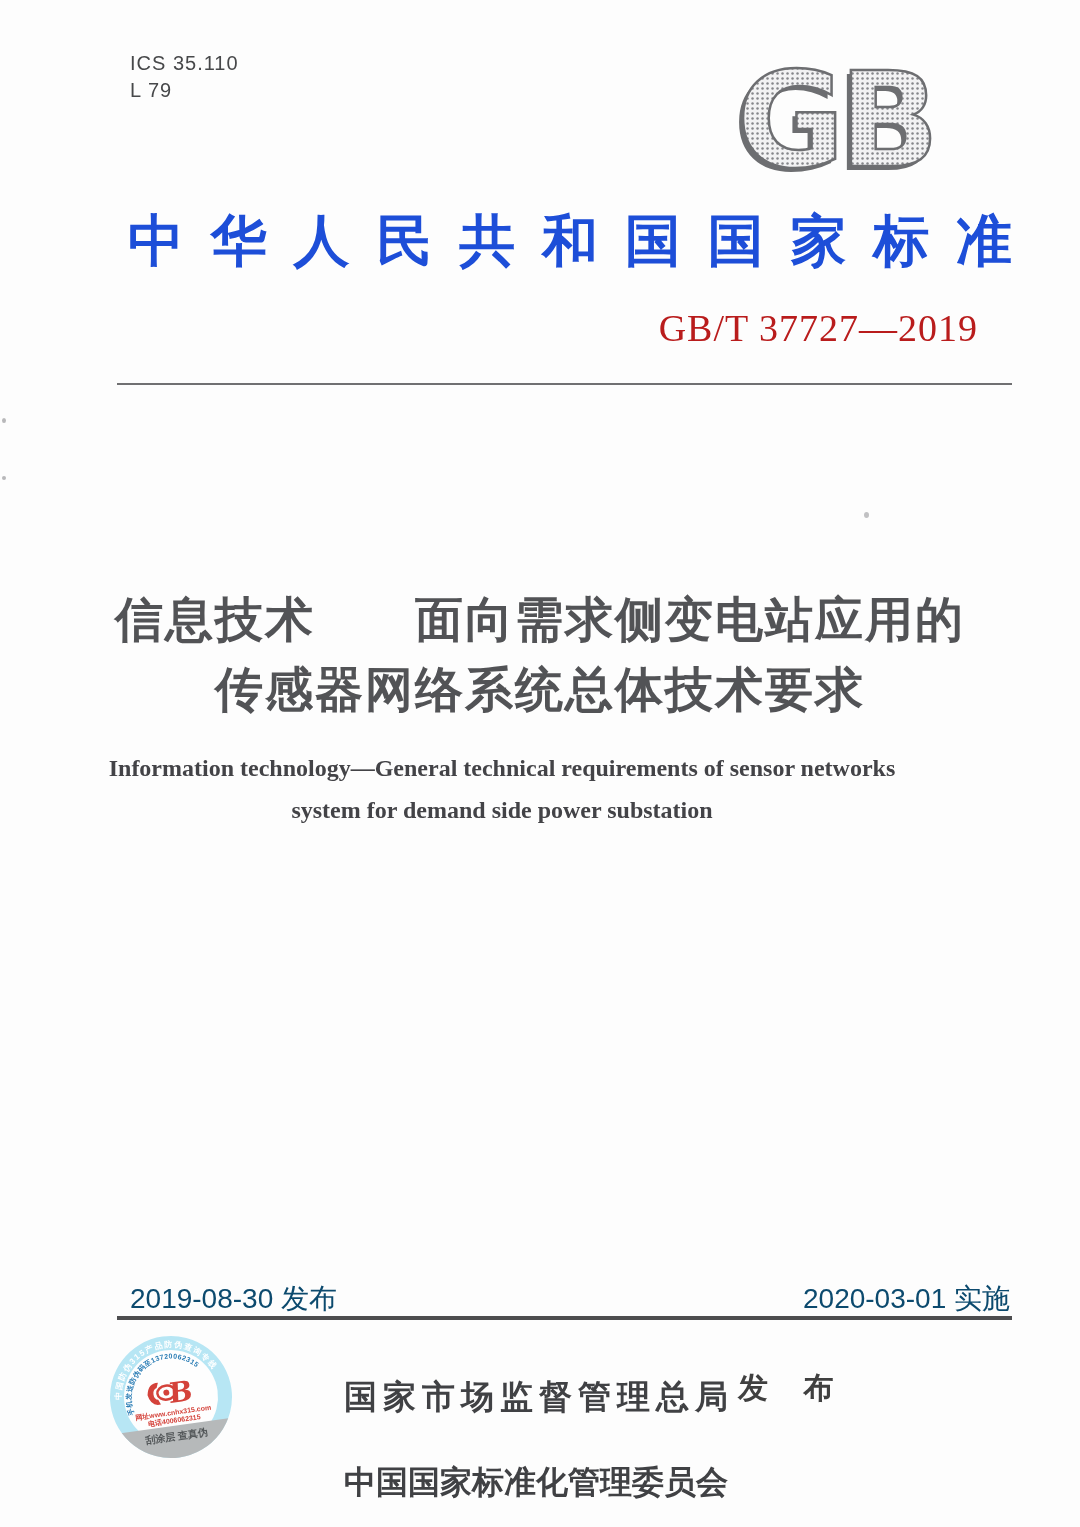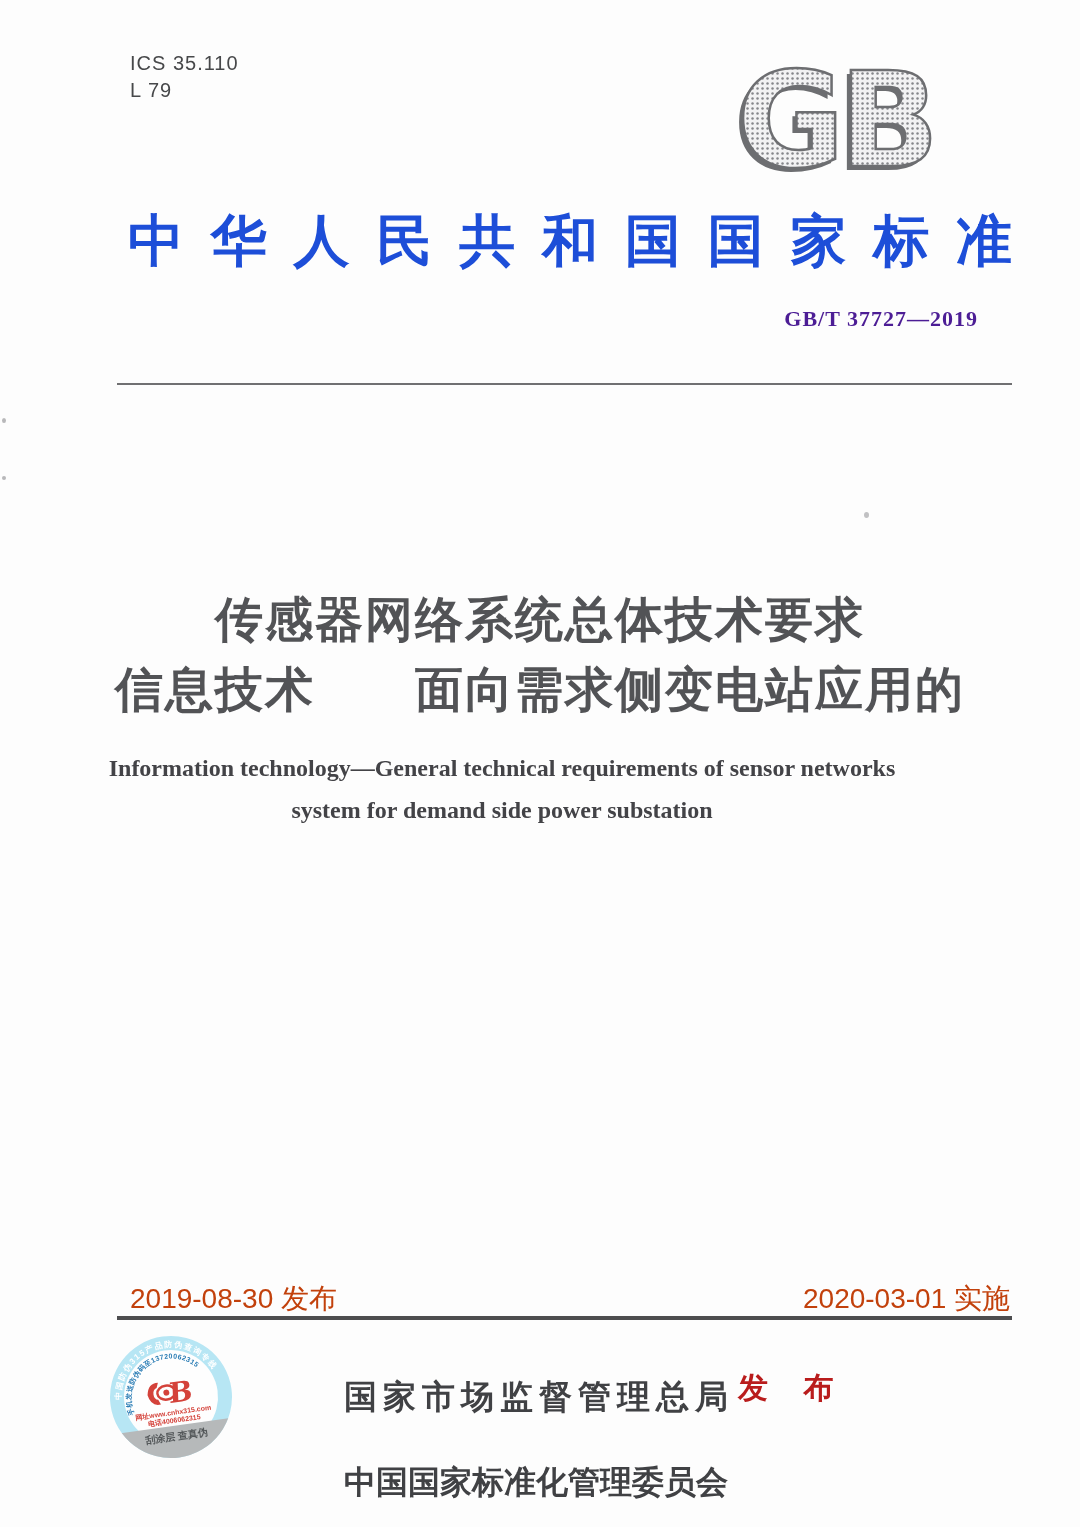--- a/index.html
+++ b/index.html
@@ -20,21 +20,21 @@
   
   .nat-title{
     position:absolute; left:128px; top:204px; width:884px;
     font-size:56px; font-weight:600; color:#1d4ed8;
     text-align:justify; text-align-last:justify;
     font-family:"Liberation Serif", serif; white-space:nowrap;
   }
   
   .std-number{
     position:absolute; right:102px; top:306px;
-    font-size:22px; font-weight:700; color:#4c1d95;
+    font-size:38px; font-weight:400; color:#b91c1c;
     letter-spacing:1px; font-family:"Liberation Serif", serif;
   }
   .hr-top{
     position:absolute; left:117px; top:383px; width:895px; height:2px;
     background:#707072;
   }
   
   .cn-title{
     position:absolute; left:0; top:585px; width:1080px;
     text-align:center; font-family:"Liberation Sans", sans-serif;
@@ -45,41 +45,41 @@
   .en-title{
     position:absolute; left:0; top:747px; width:1004px;
     text-align:center; font-family:"Liberation Serif", serif;
     font-weight:700; font-size:24px; line-height:42px; color:#434347;
   }
   
   .dates{
     position:absolute; left:130px; top:1280px; width:880px;
     display:flex; justify-content:space-between;
     font-family:"Liberation Sans", sans-serif;
-    font-size:28px; font-weight:500; color:#c2410c;
+    font-size:28px; font-weight:500; color:#0c4a6e;
   }
   .hr-bottom{
     position:absolute; left:117px; top:1316px; width:895px; height:4px;
     background:#4d4d4f;
   }
   
   .issuer{
     position:absolute; left:344px; top:1348px; width:384px;
     font-family:"Liberation Serif", serif; color:#404144;
     font-weight:600;
   }
   .issuer-l1{
     font-size:33px; line-height:42px;
     text-align:justify; text-align-last:justify; white-space:nowrap;margin-top:28px;
   }
   .issuer-l2{ font-size:32px; line-height:42px; white-space:nowrap;margin-top:43px; }
   .publish{
     position:absolute; left:738px; top:1368px;
     font-family:"Liberation Serif", serif;
-    font-size:30px; font-weight:600; letter-spacing:14px; color:#b91c1c;
+    font-size:30px; font-weight:600; letter-spacing:14px; color:#404040;
     white-space:nowrap;
   }
   
   .sticker{ position:absolute; left:104px; top:1330px; width:134px; height:134px; }
   
   .speck{ position:absolute; background:#9a9a9c; border-radius:50%; opacity:.7; }
   .speck.a{ left:2px;  top:418px; width:4px; height:5px; }
   .speck.b{ left:2px;  top:476px; width:4px; height:4px; }
   .speck.c{ left:864px; top:512px; width:5px; height:6px; opacity:.6; }
 </style>
@@ -106,22 +106,22 @@
     </svg>
   </div>
 
   <div class="nat-title">中华人民共和国国家标准</div>
 
   <div class="std-number">GB/T 37727—2019</div>
 
   <div class="hr-top"></div>
 
   <div class="cn-title">
+    <div>信息技术　　面向需求侧变电站应用的</div>
     <div>传感器网络系统总体技术要求</div>
-    <div>信息技术　　面向需求侧变电站应用的</div>
   </div>
 
   <div class="en-title">
     <div>Information technology—General technical requirements of sensor networks</div>
     <div>system for demand side power substation</div>
   </div>
 
   <div class="dates">
     <span>2019-08-30 发布</span>
     <span>2020-03-01 实施</span>

